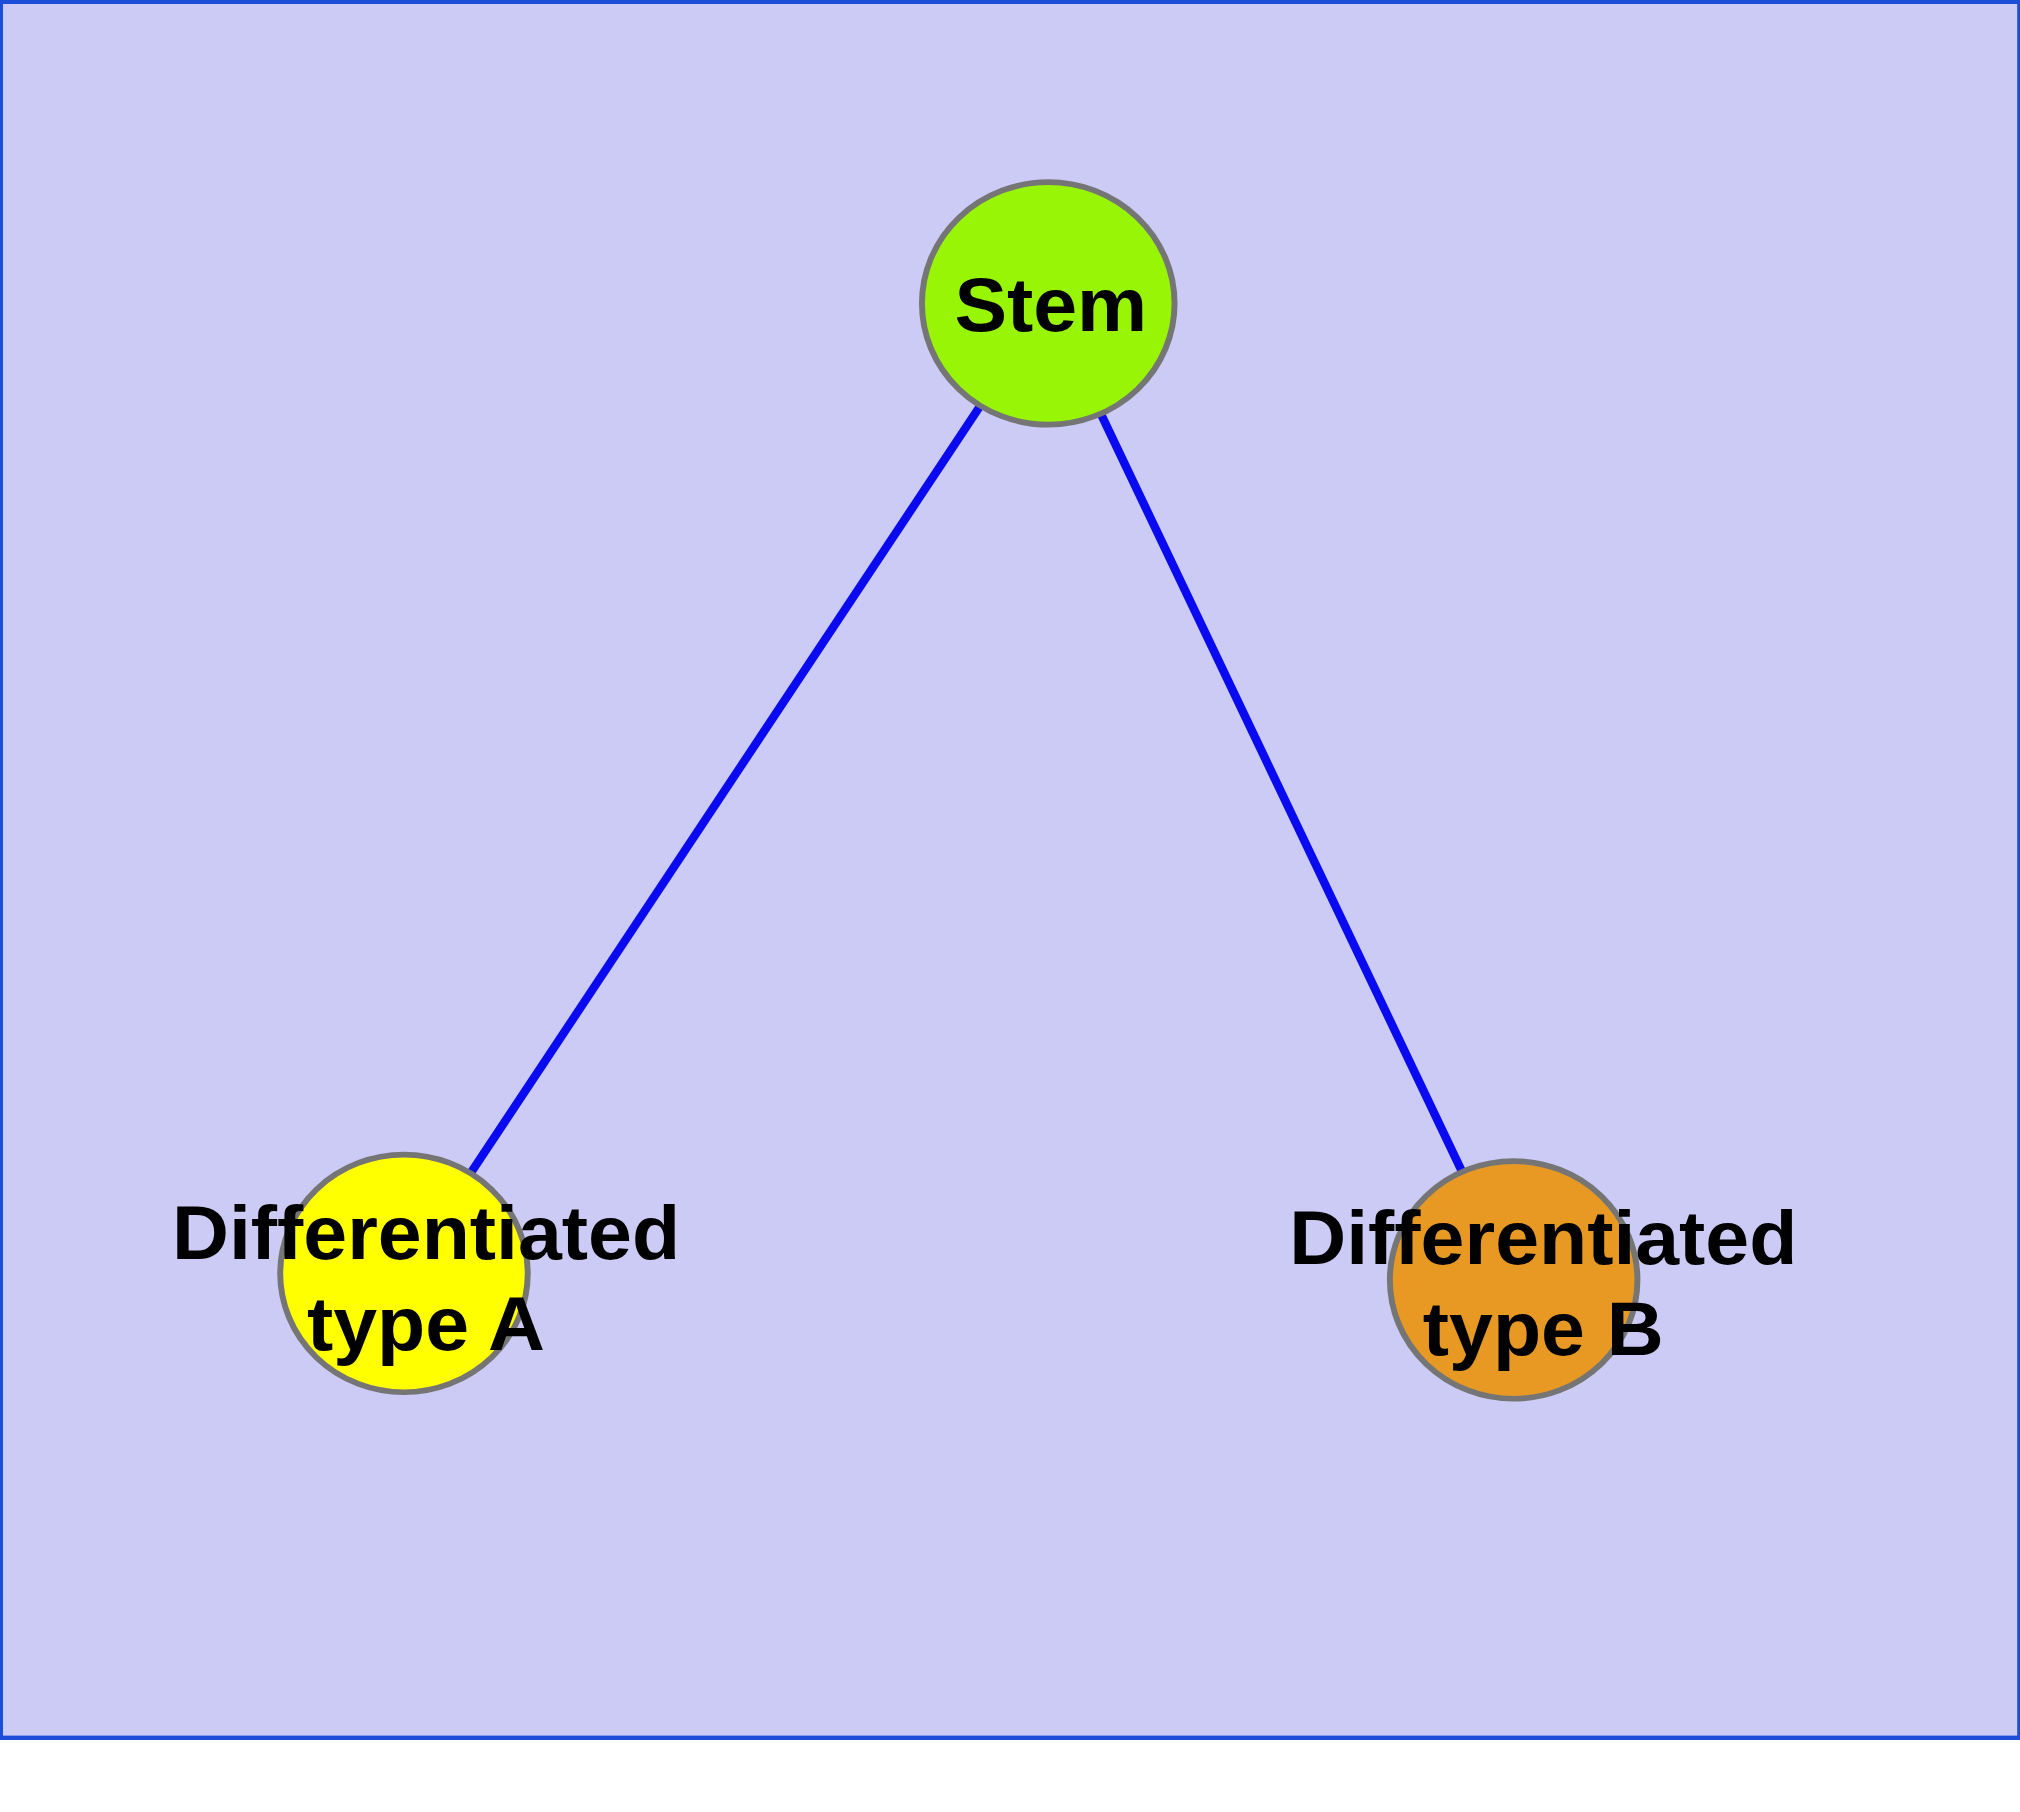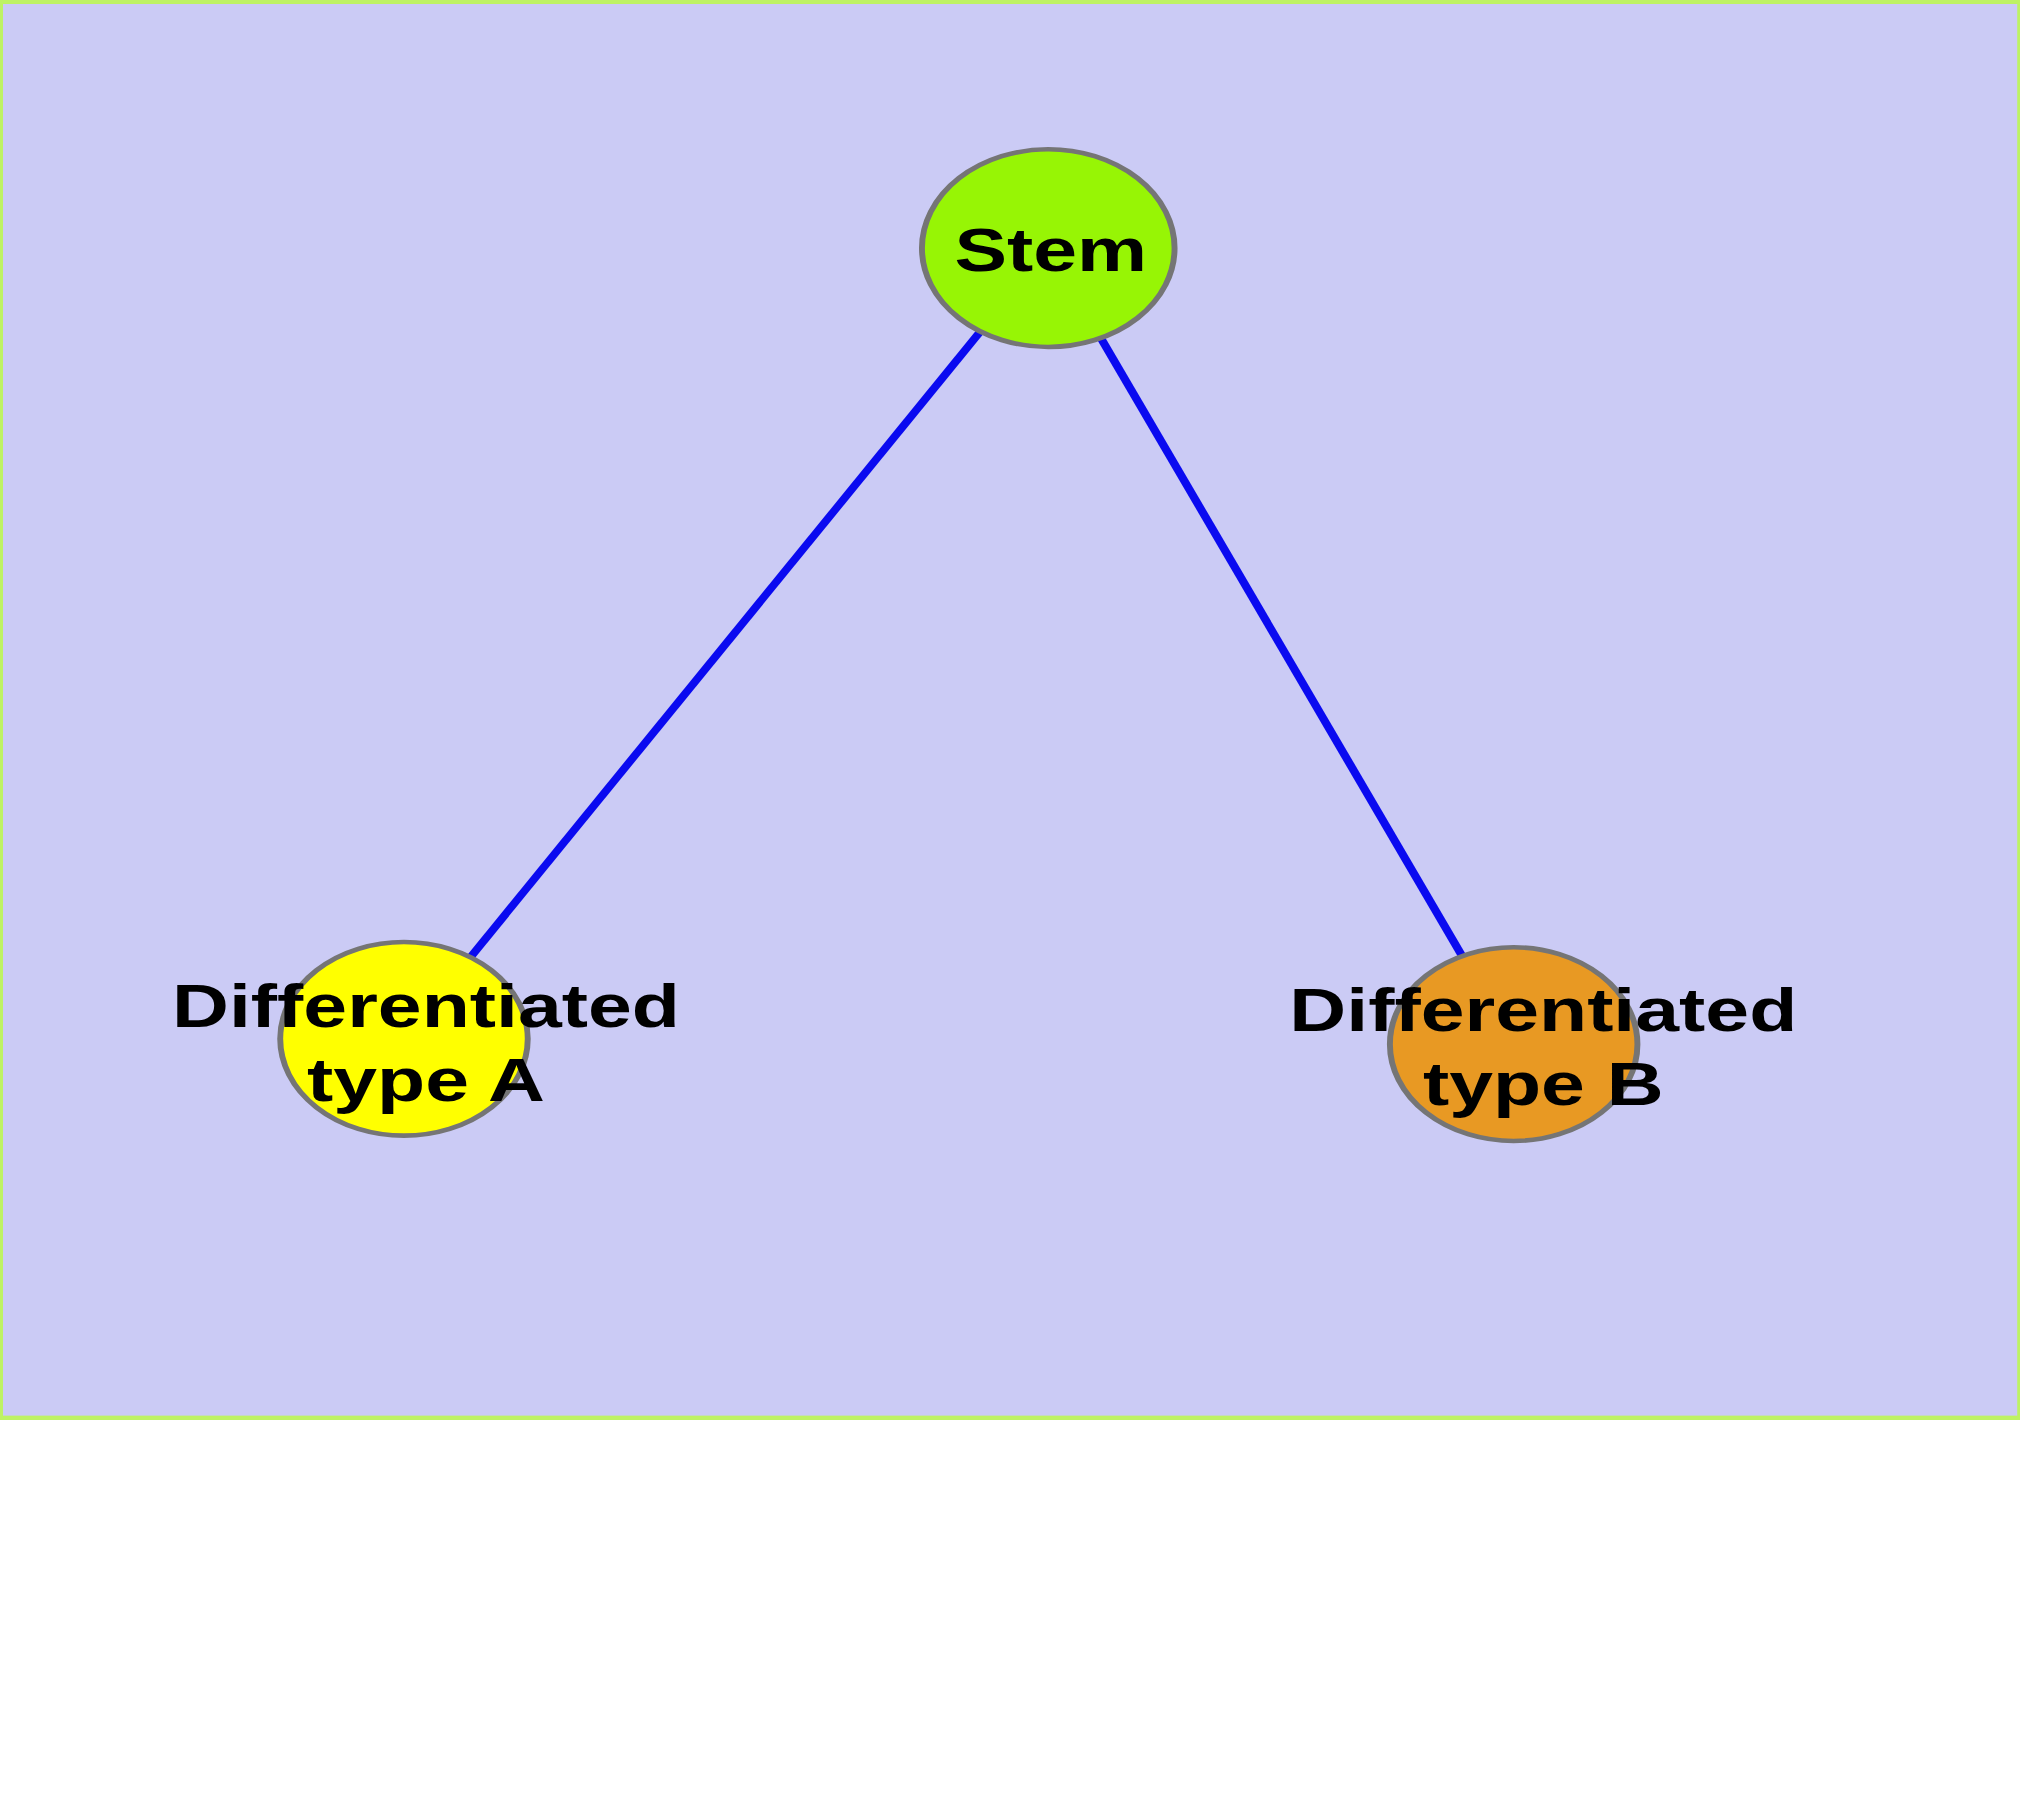--- a/index.html
+++ b/index.html
@@ -4,22 +4,22 @@
 <style>
   html, body {
     margin: 0;
     padding: 0;
     background: #ffffff;
     font-family: "Liberation Sans", sans-serif;
   }
   .canvas {
     position: relative;
     width: 2021px;
-    height: 1420px;
-    background: #bef264;
+    height: 1740px;
+    background: #1d4ed8;
     overflow: hidden;
   }
   .panel {
     position: absolute;
     top: 4.2px;
     left: 3.4px;
     right: 3.4px;
     bottom: 4.2px;
   }
   .panel svg {

